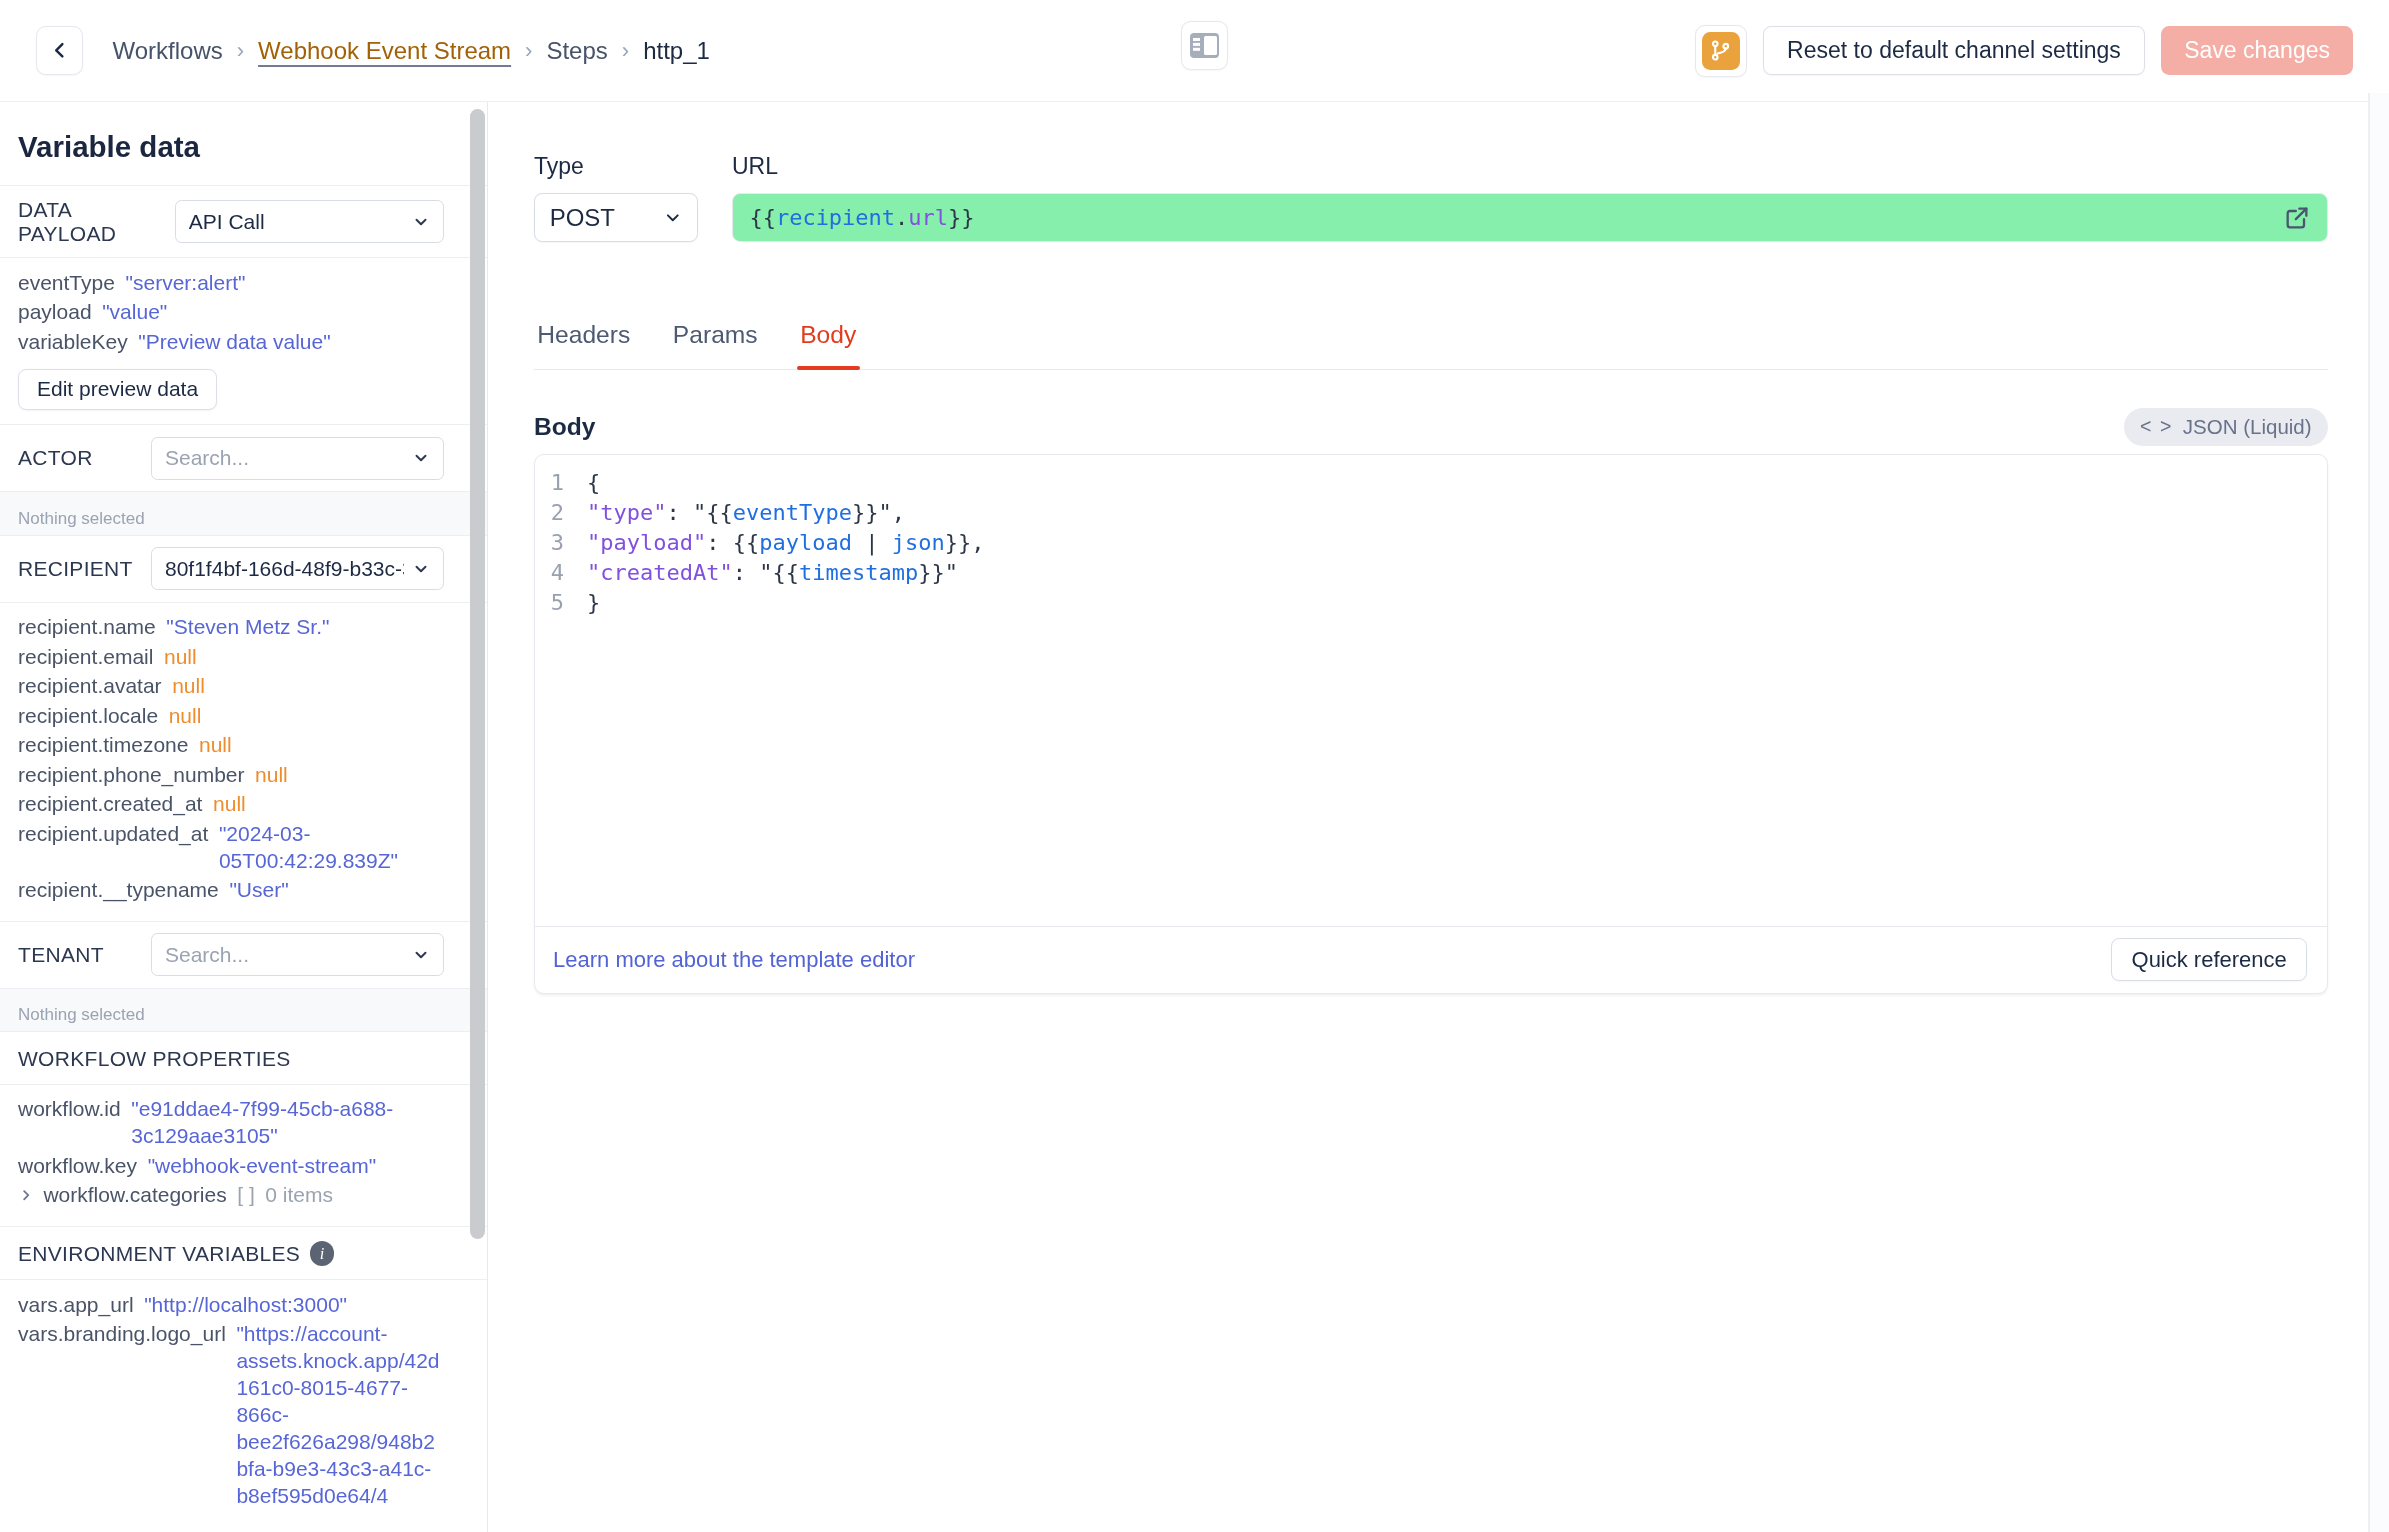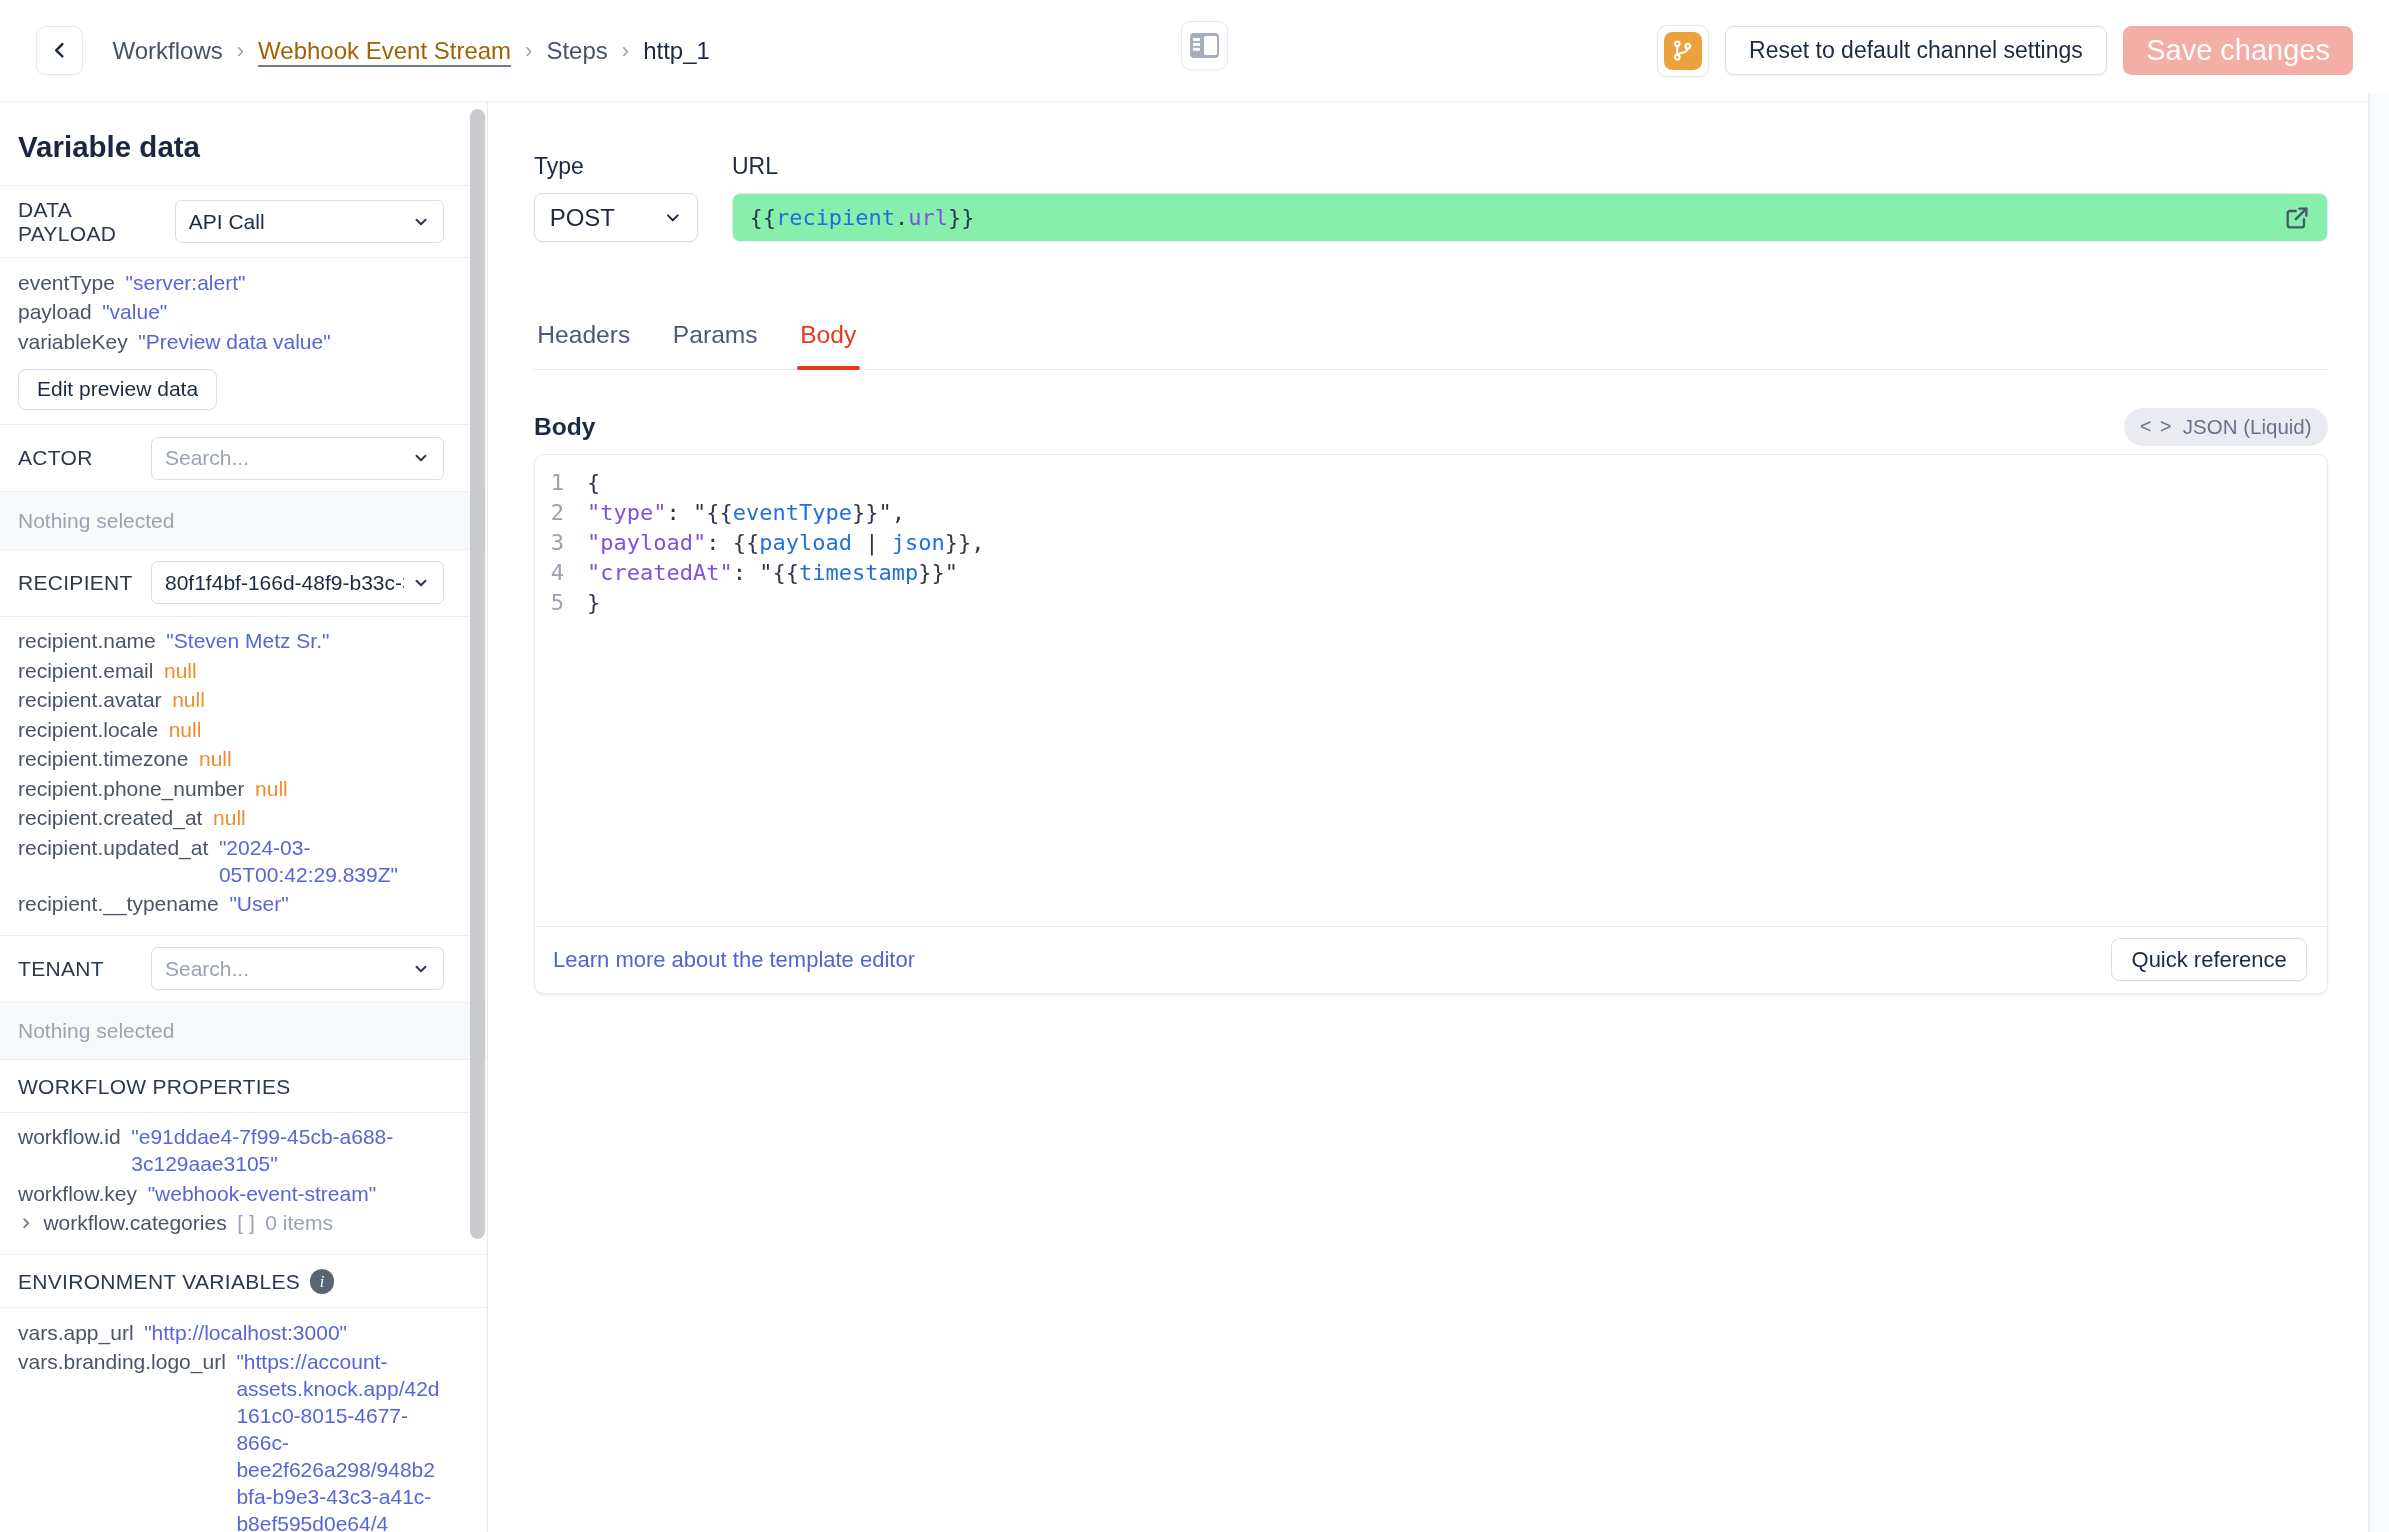--- a/index.html
+++ b/index.html
@@ -25,21 +25,21 @@
   .pt-icon::after { content:""; position:absolute; right:2.5px; top:2.5px; bottom:2.5px; width:13px;
     background:#fff; border-radius:1.6px; }
   .topbar-right { margin-left:auto; display:flex; align-items:center; gap:16.4px; }
   .commit-btn { width:52px; height:52px; }
   .commit-badge { width:38px; height:38px; border-radius:8.2px; background:#e9a23c; display:flex;
     align-items:center; justify-content:center; }
   .reset-btn { height:49px; padding:0 23px; border:1.6px solid #dcdfe6; border-radius:8.2px; background:#fff;
     font-size:23px; color:#1d2a44; font-weight:500; box-shadow:0 0.8px 1.6px rgba(20,30,50,.05);
     font-family:inherit; cursor:pointer; }
   .save-btn { height:49px; padding:0 23px; border:none; border-radius:8.2px; background:#f4aea5;
-    color:#fff; font-size:29px; font-weight:500; font-family:inherit; }
+    color:#fff; font-size:23px; font-weight:500; font-family:inherit; }
 
   
   .layout { display:flex; height:1439px; }
   .sidebar { width:488px; flex:none; border-right:1.6px solid #e7e9ed; background:#fff;
     position:relative; overflow:hidden; }
   .sb-thumb { position:absolute; top:6.5px; right:2.5px; width:14.7px; height:1130px;
     background:#c9cbcf; border-radius:8.2px; }
   .sb-sec { border-bottom:1.6px solid #eceef2; padding-left:18px; padding-right:43px; }
   .sb-title { font-size:29.5px; font-weight:600; color:#1b2740; padding-top:28px; padding-bottom:21px; }
   .select-row { display:flex; align-items:center; padding-top:11.5px; padding-bottom:11.5px; }
@@ -53,21 +53,21 @@
   .w-side { width:293px; }
   .kv-block { padding-top:8.2px; padding-bottom:14.7px; }
   .kv-row { display:flex; gap:10.6px; font-size:21px; line-height:27px; margin:2.5px 0; }
   .kv-key { color:#4a5468; flex:none; }
   .kv-val { overflow-wrap:anywhere; }
   .v-str { color:#5766d6; }
   .v-null { color:#ee8d2d; }
   .edit-btn { margin-top:11.5px; height:41px; padding:0 18px; border:1.6px solid #dcdfe6; border-radius:8.2px;
     background:#fff; font-size:21px; color:#1d2a44; font-weight:500; font-family:inherit;
     box-shadow:0 0.8px 1.6px rgba(20,30,50,.05); cursor:pointer; }
-  .band { background:#f8f9fb; padding-top:16.4px; padding-bottom:16px; font-size:21px; color:#9aa3b1; }
+  .band { background:#f8f9fb; padding-top:16.4px; padding-bottom:6px; font-size:17px; color:#9aa3b1; }
   .sb-h2 { font-size:21px; font-weight:500; color:#2c3850; letter-spacing:0.3px; padding-top:14.7px;
     padding-bottom:13px; display:flex; align-items:center; gap:9.8px; }
   .cat-row { align-items:center; }
   .cat-row .caret { display:flex; flex:none; margin-right:-1.6px; }
   .dim { color:#9aa3b1; }
   .info-dot { width:24.6px; height:24.6px; border-radius:50%; background:#5a6472; color:#fff; font-size:16.4px;
     display:flex; align-items:center; justify-content:center; font-family:"Liberation Serif", serif;
     font-style:italic; cursor:pointer; }
 
   

